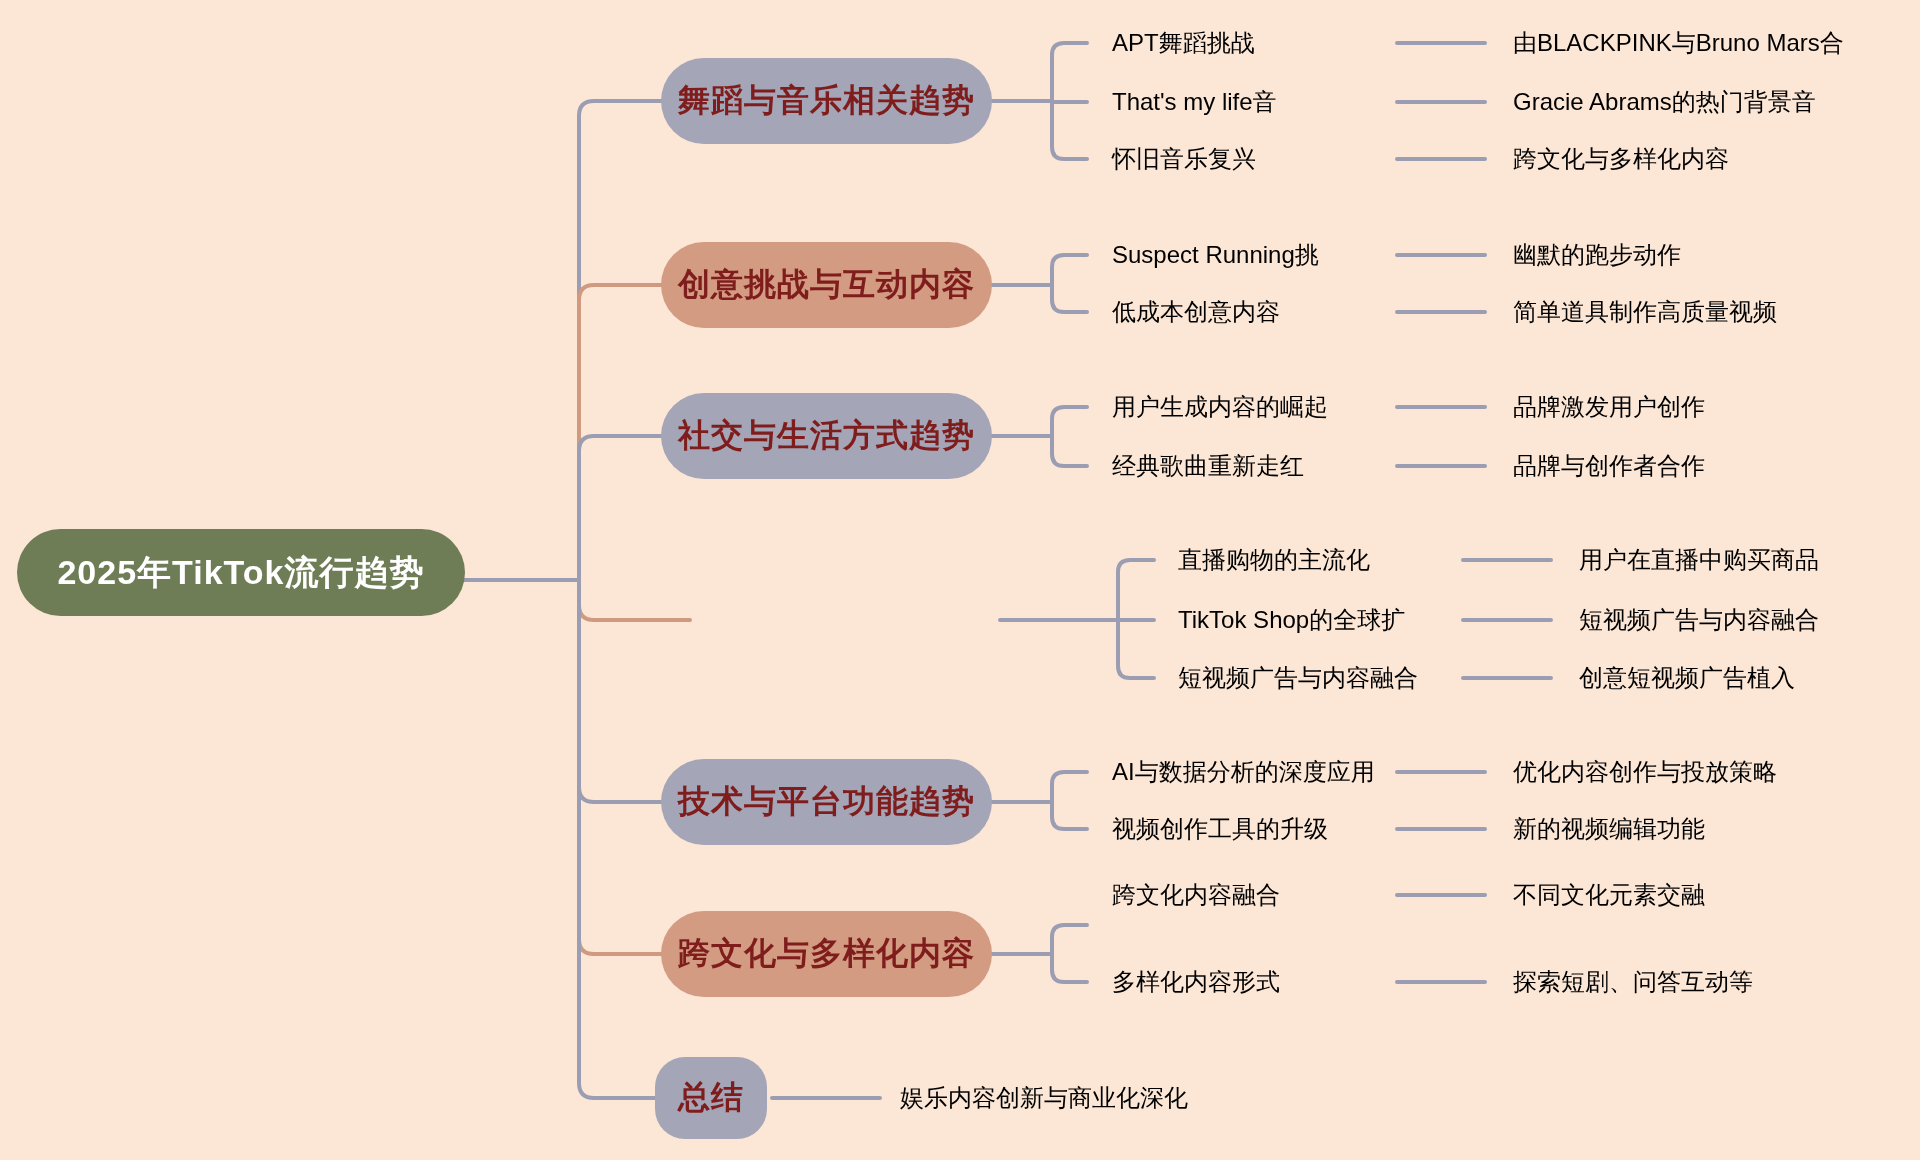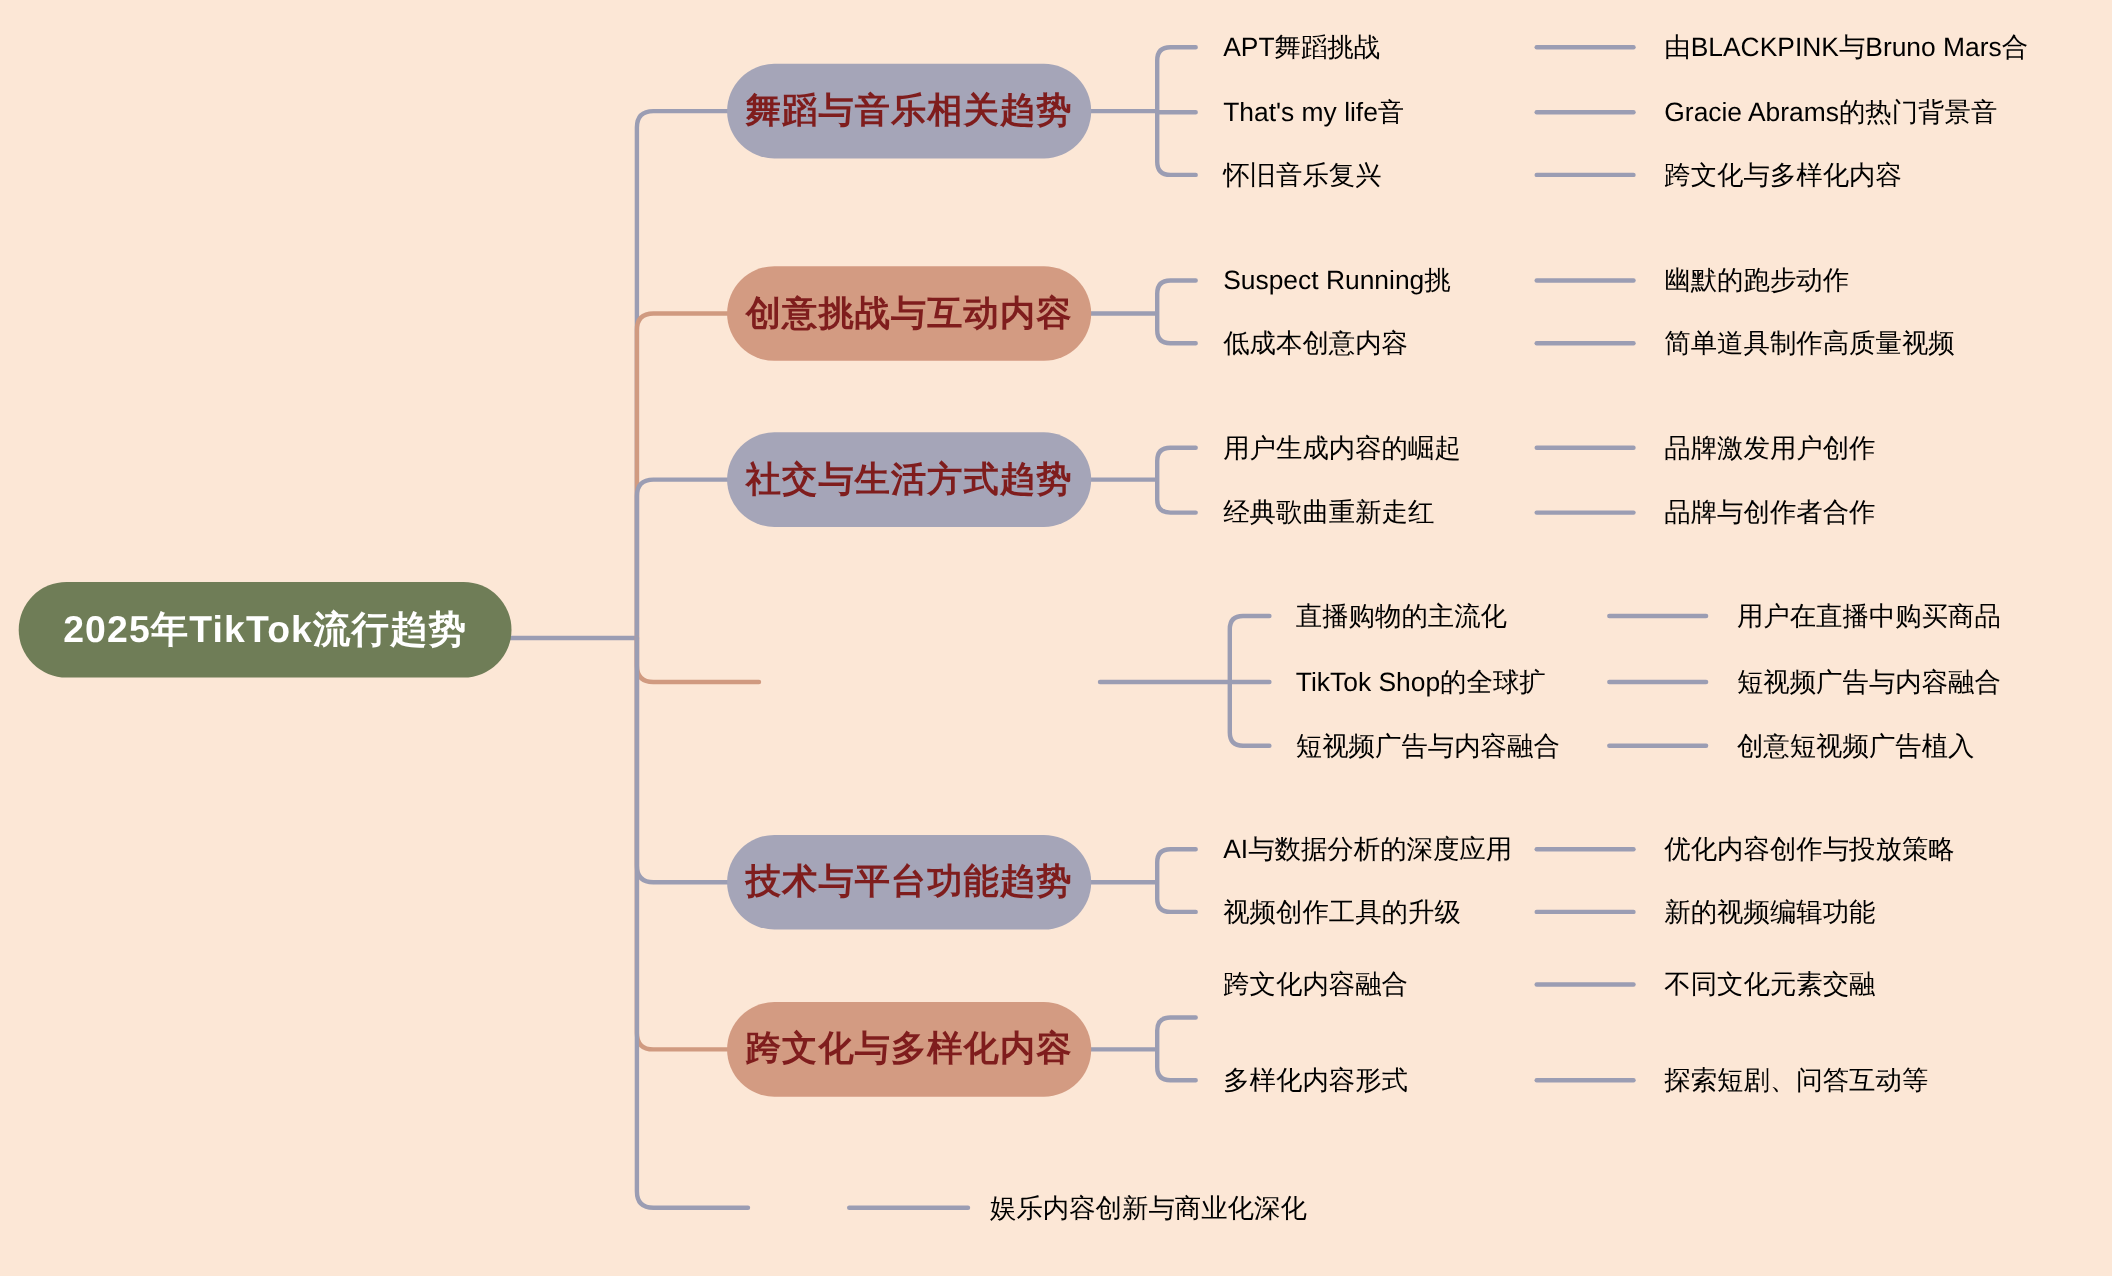--- a/index.html
+++ b/index.html
@@ -116,20 +116,21 @@
     <path stroke-width="4" d="M 772 1098 H 880" stroke="#9b9db3"></path>
   </svg>
 
   <div class="node root-node">2025年TikTok流行趋势</div>
 
   <div class="node branch-pill purple b1">舞蹈与音乐相关趋势</div>
   <div class="node branch-pill salmon b2">创意挑战与互动内容</div>
   <div class="node branch-pill purple b3">社交与生活方式趋势</div>
   <div class="node branch-pill purple b5">技术与平台功能趋势</div>
   <div class="node branch-pill salmon b6">跨文化与多样化内容</div>
+  <div class="node branch-pill purple b7">总结</div>
 
   <div class="child-row" style="left:1112px; top:20px;">
     <span class="child-label">APT舞蹈挑战</span>
     <span class="row-line"></span>
     <span class="child-desc">由BLACKPINK与Bruno Mars合</span>
   </div>
   <div class="child-row" style="left:1112px; top:79px;">
     <span class="child-label">That's my life音</span>
     <span class="row-line"></span>
     <span class="child-desc">Gracie Abrams的热门背景音</span>

